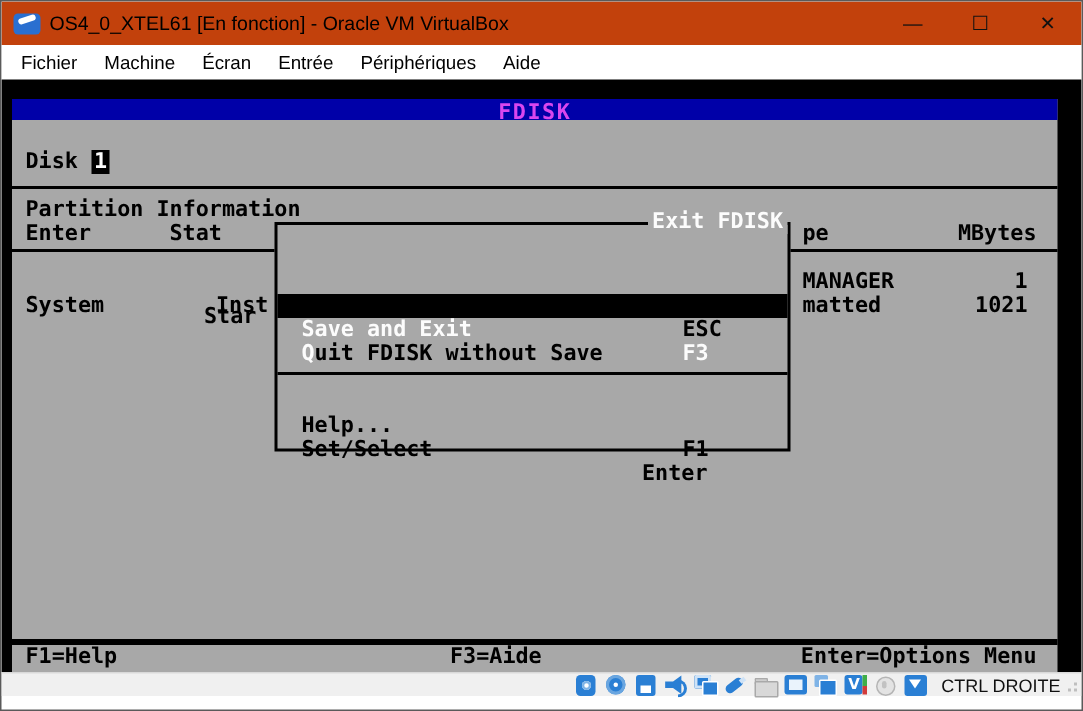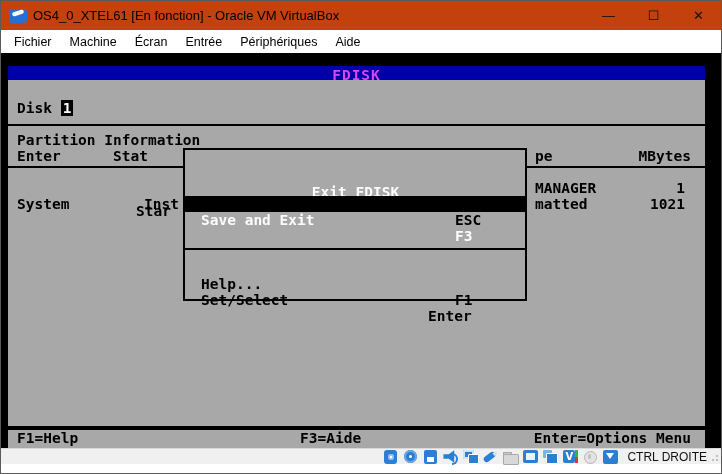--- a/index.html
+++ b/index.html
@@ -59,21 +59,21 @@
   .thickline { position:absolute; left:0; right:0; height:4px; background:#000; }
   .inv { background:#000; color:#fcfcfc; padding:0 2px; }
   .num-right { text-align:right; }
 
   
   .dialog {
     position:absolute; left:175px; top:82px; width:344px; height:153px;
     background:#a8a8a8; border:2px solid #000;
   }
   .dialog-title {
-    position:absolute; top:-10px; left:1px; right:0; text-align:center;margin-top:44px;
+    position:absolute; top:-10px; left:1px; right:0; text-align:right;
   }
   .dialog-title span { background:#a8a8a8; color:#fcfcfc; padding:0 3px; }
   .dlg-row { position:absolute; left:0; right:0; height:16px; }
   .dlg-label { position:absolute; left:16px; }
   .dlg-key { position:absolute; left:270px; }
   .dlg-key-enter { position:absolute; left:243px; }
   .hotkey { color:#fcfcfc; }
   .dlg-selected { background:#000; color:#fcfcfc; }
   .dlg-sep { position:absolute; left:0; right:0; height:2px; background:#000; }
 
@@ -178,20 +178,23 @@
         <div class="dlg-row" style="top:30px;">
           <span class="dlg-label"><span class="hotkey">C</span><span>ontinue with FDISK</span></span>
           <span class="dlg-key">ESC</span>
         </div>
 
         <div class="dlg-row dlg-selected" style="top:46px;">
           <span class="dlg-label">Save and Exit</span>
           <span class="dlg-key">F3</span>
         </div>
 
+        <div class="dlg-row" style="top:62px;">
+          <span class="dlg-label"><span class="hotkey">Q</span><span>uit FDISK without Save</span></span>
+        </div>
 
         <div class="dlg-sep" style="top:98px;"></div>
 
         <div class="dlg-row" style="top:110px;">
           <span class="dlg-label">Help...</span>
           <span class="dlg-key">F1</span>
         </div>
 
         <div class="dlg-row" style="top:126px;">
           <span class="dlg-label">Set/Select</span>

